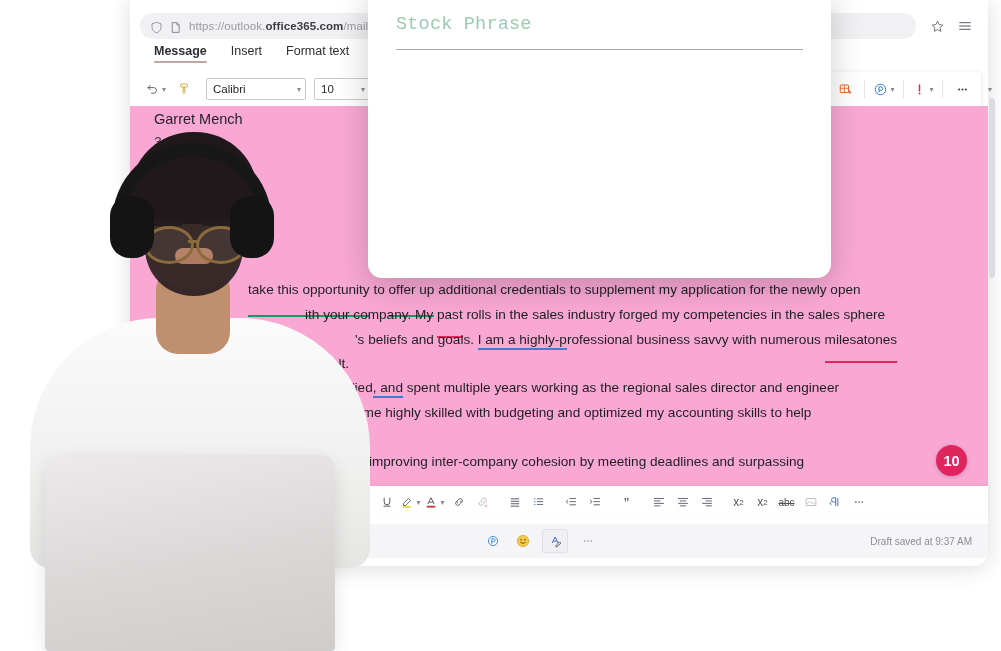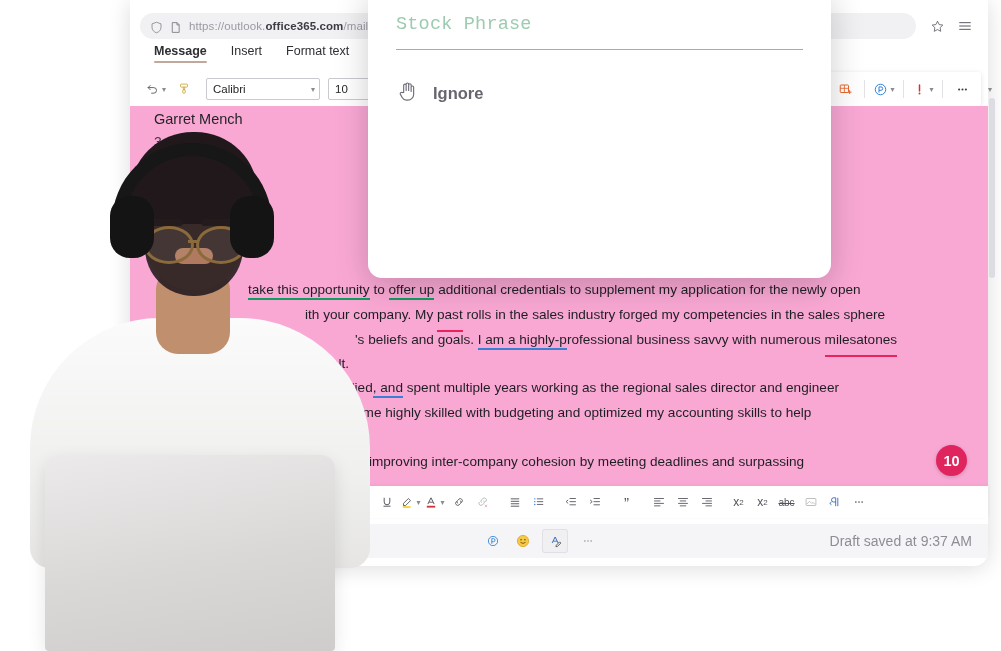--- a/index.html
+++ b/index.html
@@ -131,21 +131,21 @@
     border: 1px solid #c9c9d0;
     border-radius: 2px;
     background: #fff;
     font-size: 11.5px;
     color: #26262b;
     padding: 0 4px 0 6px;
     margin-left: 8px;
     box-sizing: border-box;
   }
   .combo .cv { white-space: nowrap; }
-  .combo-font { width: 114px; justify-content: space-between; }
+  .combo-font { width: 100px; justify-content: space-between; }
   .combo-size { width: 56px; justify-content: space-between; }
 
   .ribbon-right {
     position: absolute;
     top: 72px;
     left: 826px;
     height: 34px;
     display: flex;
     align-items: center;
     background: #ffffff;
@@ -181,23 +181,23 @@
     position: absolute; left: 24px; top: 123px;
     font-size: 13.5px; color: #24242a;
   }
   .para {
     position: absolute;
     font-size: 13.6px;
     line-height: 24.5px;
     color: #1e1e23;
     white-space: nowrap;
   }
-  .u-green  { border-bottom: 2px solid #0f9d63; padding-bottom: 1px; }
+  .u-green  { border-bottom: 2px solid #0f9d63; padding-bottom: 18px; }
   .u-blue   { border-bottom: 2px solid #3b7fd4; padding-bottom: 1px; }
-  .u-red    { border-bottom: 2px solid #e8245f; padding-bottom: 8px; }
+  .u-red    { border-bottom: 2px solid #e8245f; padding-bottom: 14px; }
 
   
   .lower-tools {
     position: absolute;
     left: 130px;
     top: 486px;
     width: 858px;
     height: 32px;
     background: #ffffff;
     display: flex;
@@ -218,21 +218,21 @@
     top: 524px;
     width: 858px;
     height: 34px;
     background: #f5f5f7;
     display: flex;
     align-items: center;
     padding: 0 16px 0 352px;
     box-sizing: border-box;
   }
   .status-left { display:flex; align-items:center; gap:6px; flex:1; }
-  .status-text { font-size: 14px; color: #8d8d96; white-space: nowrap; }
+  .status-text { font-size: 10px; color: #8d8d96; white-space: nowrap; }
   .sel-box {
     background:#f0f0f3;
     border-radius:3px;
     box-shadow: inset 0 0 0 1px #e0e0e6;
   }
 
   
   .scroll-track {
     position: absolute;
     right: 6px; top: 98px;
@@ -663,28 +663,20 @@
     </div>
     <div class="status-text">Draft saved at 9:37 AM</div>
   </div>
 
   <div class="scroll-track"></div>
   <div class="scroll-thumb"></div>
 
   <div class="advice-card">
     <div class="advice-title">Stock Phrase</div>
     <div class="advice-rule"></div>
-    <div class="advice-action advice-ignore">
-      <span>
-        <svg viewBox="0 0 24 24" width="23" height="23">
-            <path d="M8 13 V5.6 a1.3 1.3 0 0 1 2.6 0 V11 V4.4 a1.3 1.3 0 0 1 2.6 0 V11 V5.2 a1.3 1.3 0 0 1 2.6 0 V12 V7.6 a1.3 1.3 0 0 1 2.6 0 V15 a6 6 0 0 1 -6 6 h-1.5 a5 5 0 0 1 -4.3 -2.5 L4.6 15 a1.4 1.4 0 0 1 2.1 -1.8 Z" fill="none" stroke="#6f6f77" stroke-width="1.2" stroke-linejoin="round"></path>
-          </svg>
-      </span>
-      <span class="advice-action-label">Ignore</span>
-    </div>
   </div>
 
   <div class="person-layer">
     <div class="torso"></div>
     <div class="neck"></div>
     <div class="head"></div>
     <div class="beard"></div>
     <div class="mouth-area"></div>
     <div class="hair"></div>
     <div class="brow-l"></div>

